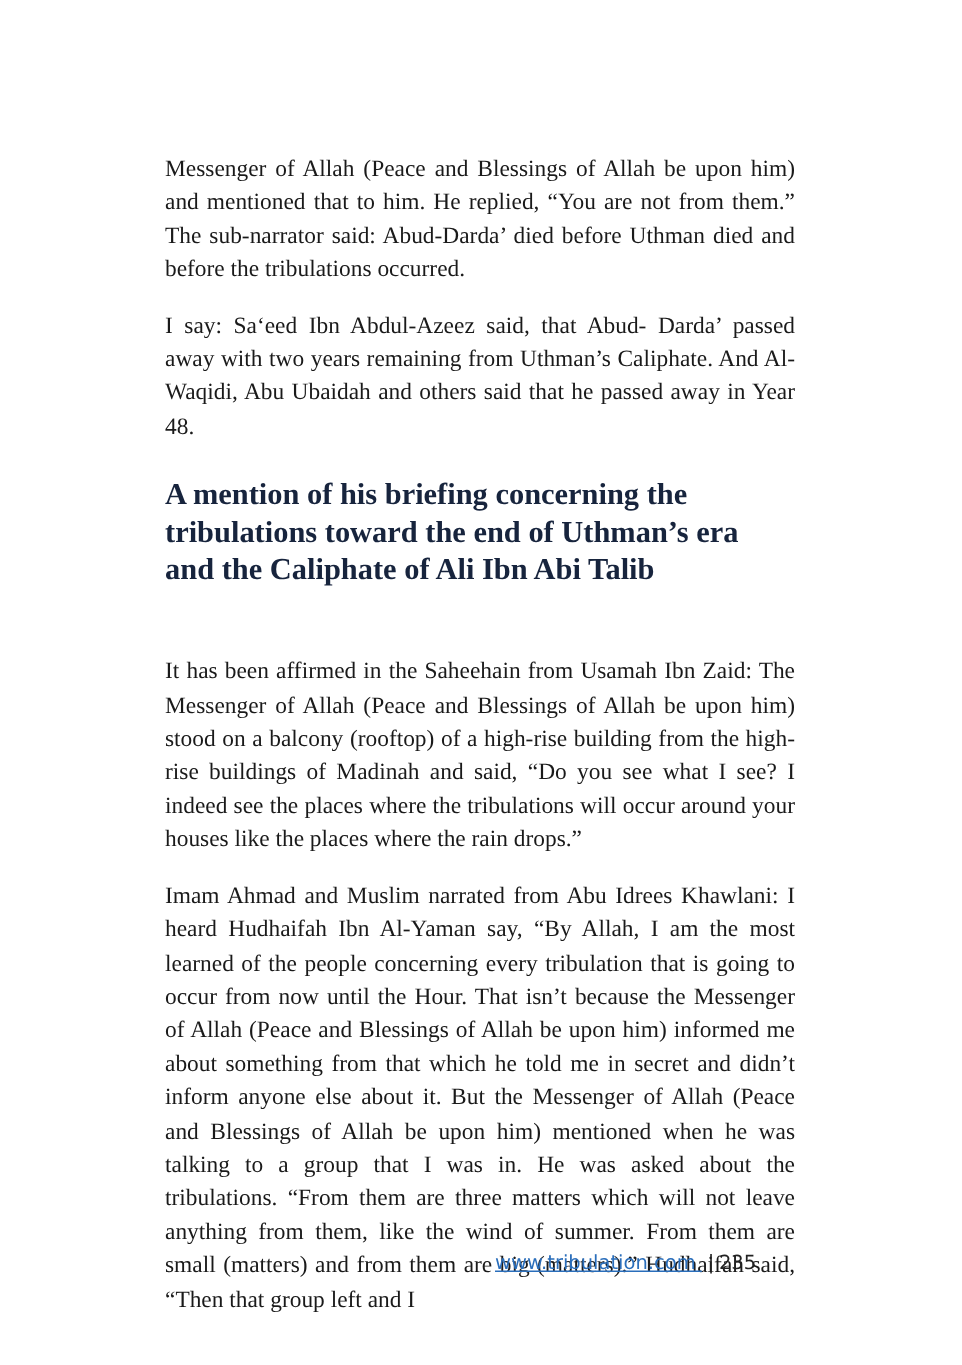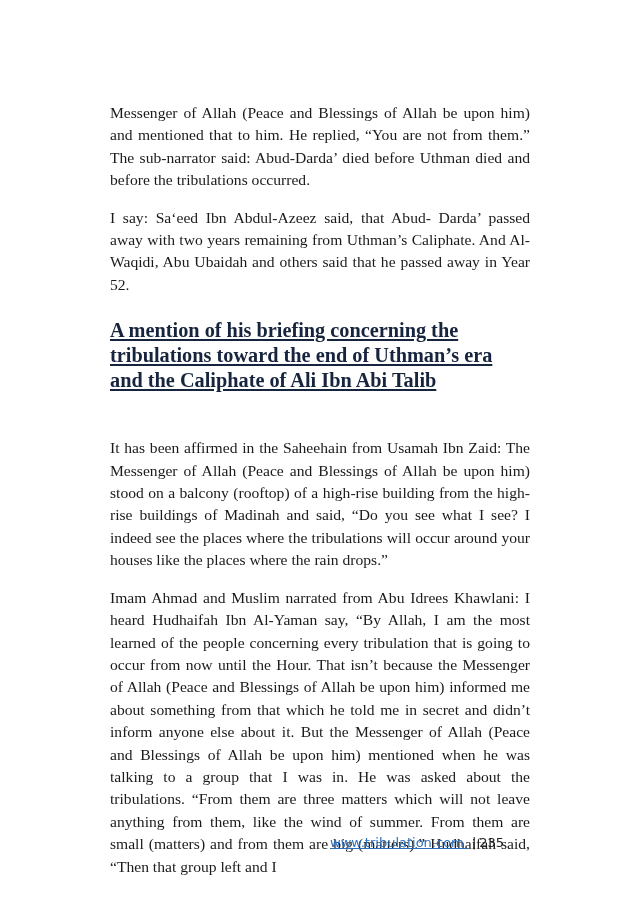--- a/index.html
+++ b/index.html
@@ -16,34 +16,33 @@
   }
   .p1 { margin-bottom: 15px; }
   .p2 { margin-bottom: 22px; }
   .heading {
     font-family: "Liberation Serif", serif;
     font-weight: bold;
     font-size: 20.3px;
     line-height: 25px;
     color: #17243d;
     margin: 0 0 12px 0;
-    text-decoration: underline;
   }
   .p3 { margin-bottom: 15px; margin-top: 44px; }
   .footer { position: absolute; left: 330px; top: 835px; font-family: "DejaVu Sans", sans-serif; font-size: 13px; color: #222; white-space: nowrap; }
   .footer a { color: #2a6ebb; text-decoration: underline; }
   .footer .sep { margin: 0 3px 0 4px; }
 </style>
 </head>
 <body>
 
 <div class="page">
   <div class="content">
     <p class="para p1">Messenger of Allah (Peace and Blessings of Allah be upon him) and mentioned that to him. He replied, “You are not from them.” The sub-narrator said: Abud-Darda’ died before Uthman died and before the tribulations occurred.</p>
-    <p class="para p2">I say: Sa‘eed Ibn Abdul-Azeez said, that Abud- Darda’ passed away with two years remaining from Uthman’s Caliphate. And Al-Waqidi, Abu Ubaidah and others said that he passed away in Year 52.</p>
+    <p class="para p2">I say: Sa‘eed Ibn Abdul-Azeez said, that Abud- Darda’ passed away with two years remaining from Uthman’s Caliphate. And Al-Waqidi, Abu Ubaidah and others said that he passed away in Year 48.</p>
     <h2 class="heading">A mention of his briefing concerning the tribulations toward the end of Uthman’s era and the Caliphate of Ali Ibn Abi Talib</h2>
     <p class="para p3">It has been affirmed in the Saheehain from Usamah Ibn Zaid: The Messenger of Allah (Peace and Blessings of Allah be upon him) stood on a balcony (rooftop) of a high-rise building from the high-rise buildings of Madinah and said, “Do you see what I see? I indeed see the places where the tribulations will occur around your houses like the places where the rain drops.”</p>
     <p class="para">Imam Ahmad and Muslim narrated from Abu Idrees Khawlani: I heard Hudhaifah Ibn Al-Yaman say, “By Allah, I am the most learned of the people concerning every tribulation that is going to occur from now until the Hour. That isn’t because the Messenger of Allah (Peace and Blessings of Allah be upon him) informed me about something from that which he told me in secret and didn’t inform anyone else about it. But the Messenger of Allah (Peace and Blessings of Allah be upon him) mentioned when he was talking to a group that I was in. He was asked about the tribulations. “From them are three matters which will not leave anything from them, like the wind of summer. From them are small (matters) and from them are big (matters).” Hudhaifah said, “Then that group left and I</p>
   </div>
   <div class="footer">
     <a>www.tribulation.com </a><span class="sep">|</span><span>235</span>
   </div>
 </div>
 
 </body></html>

